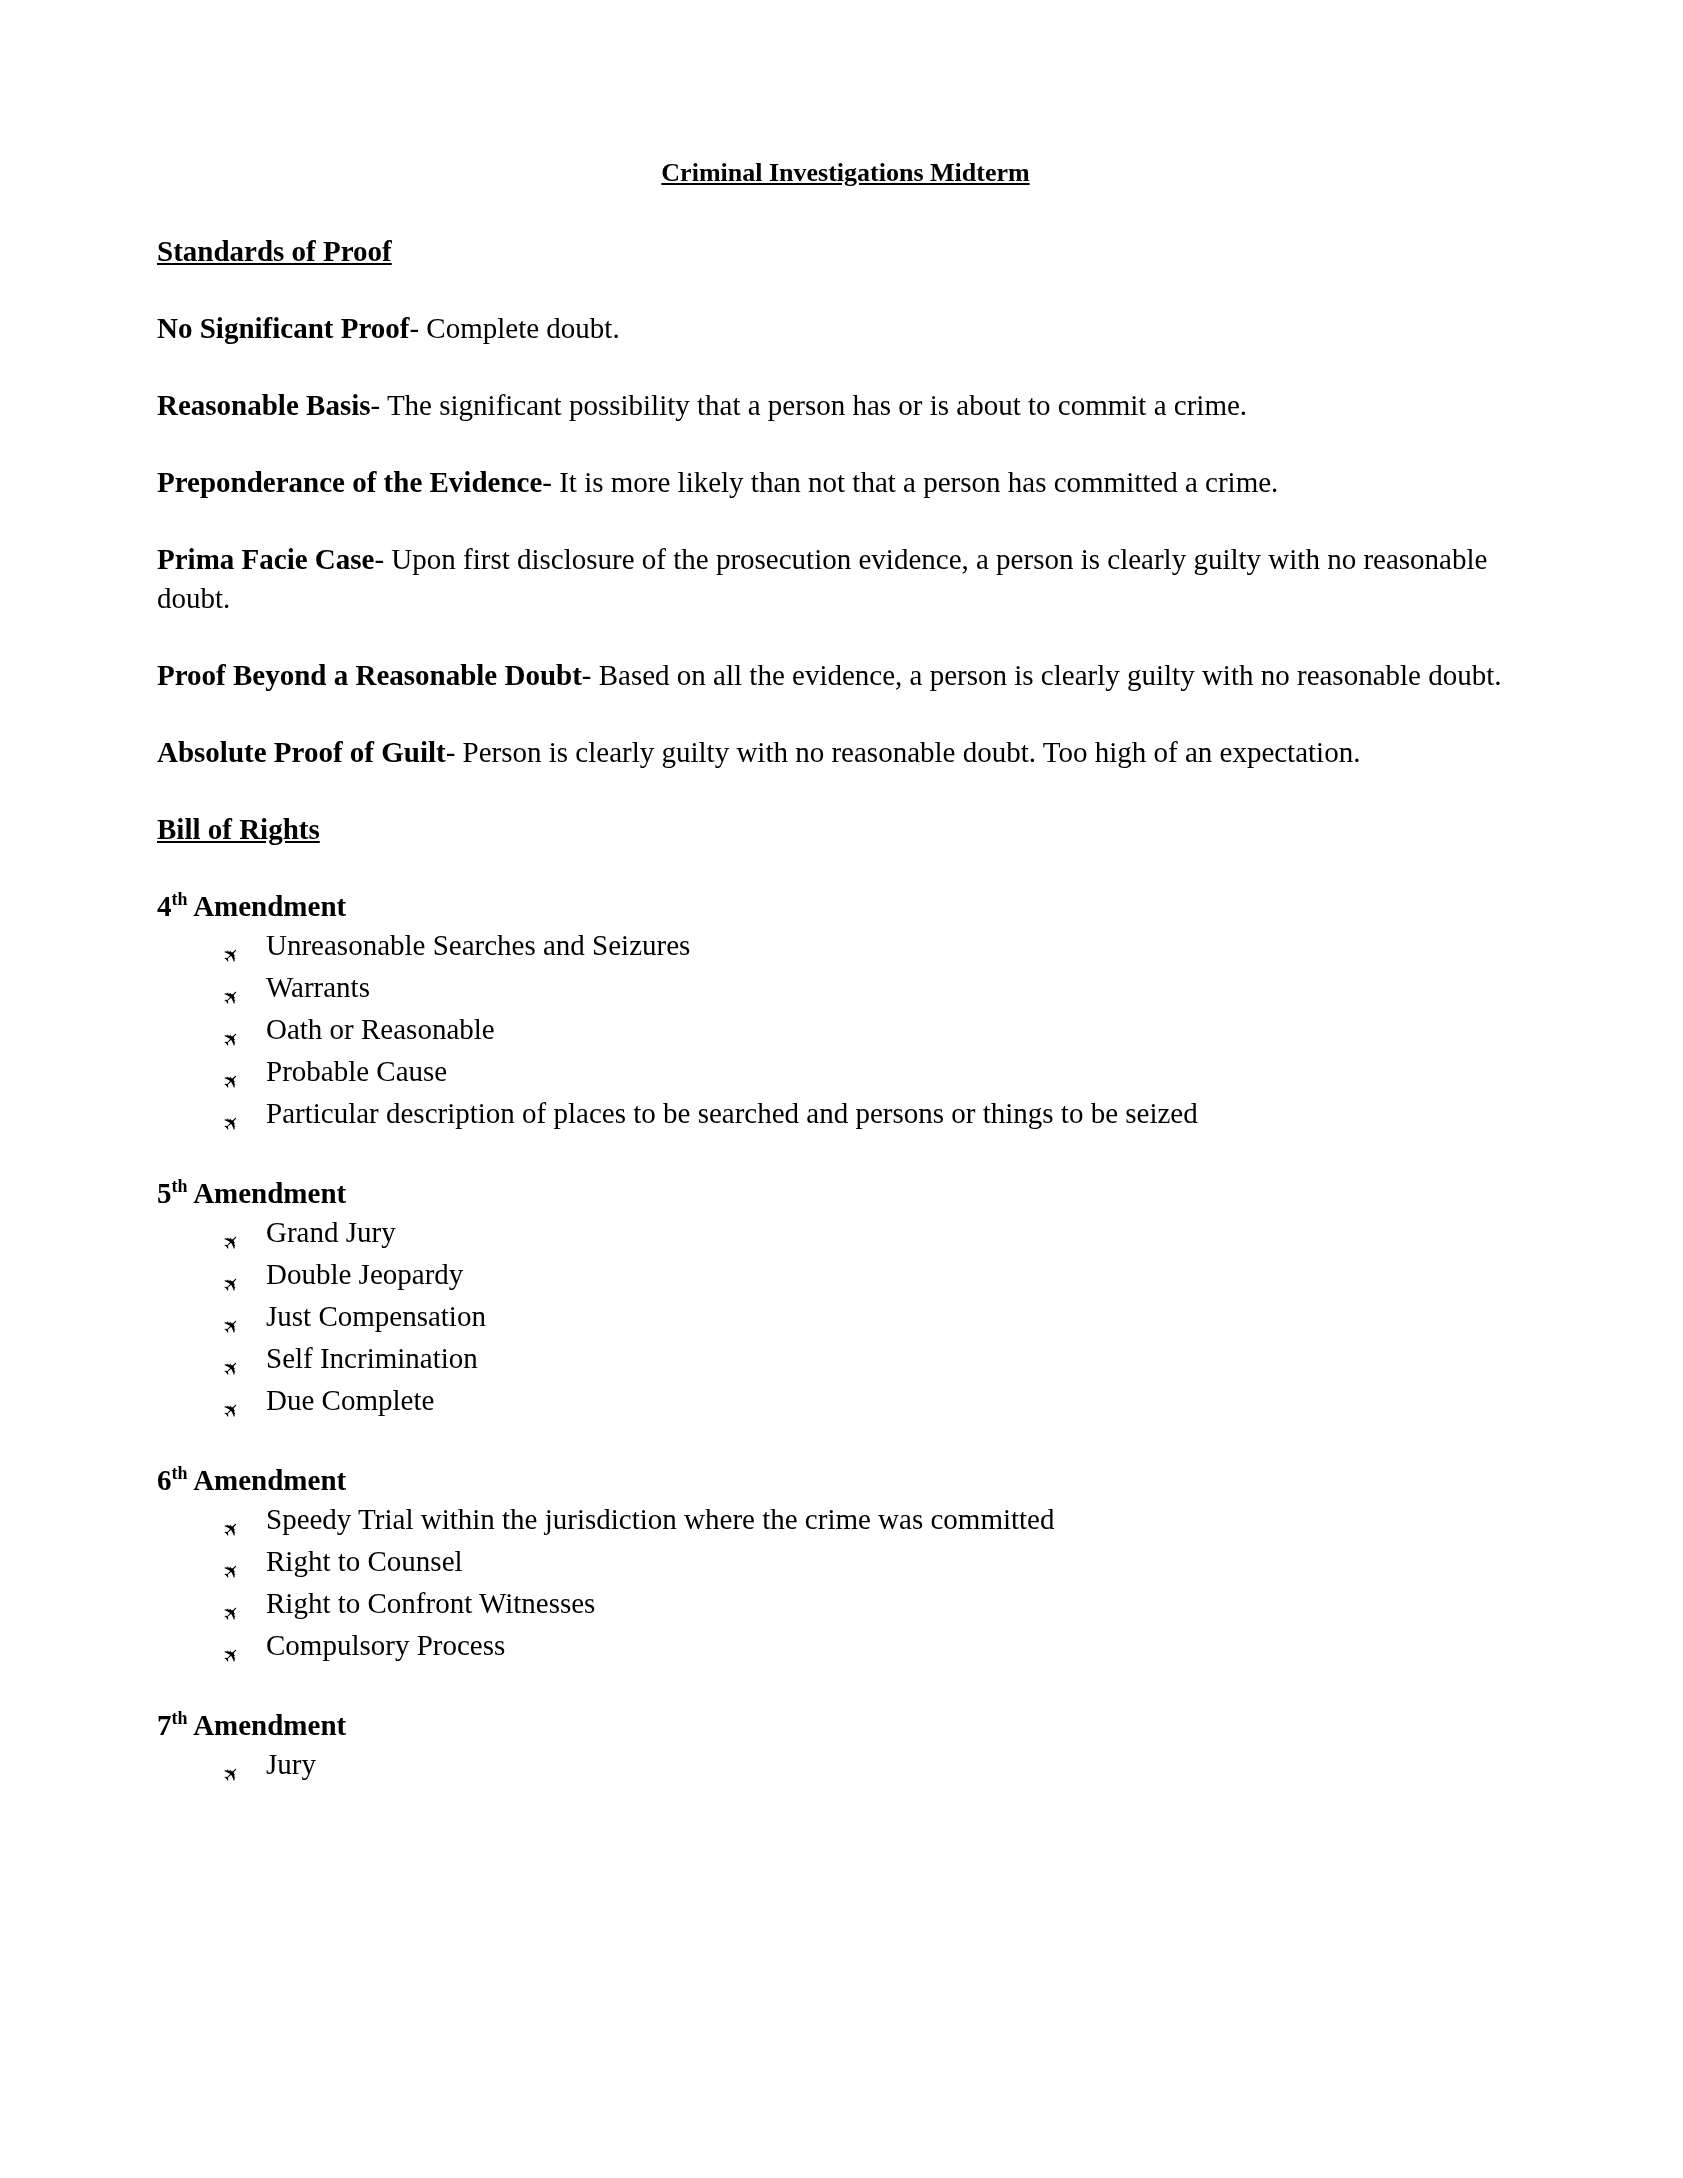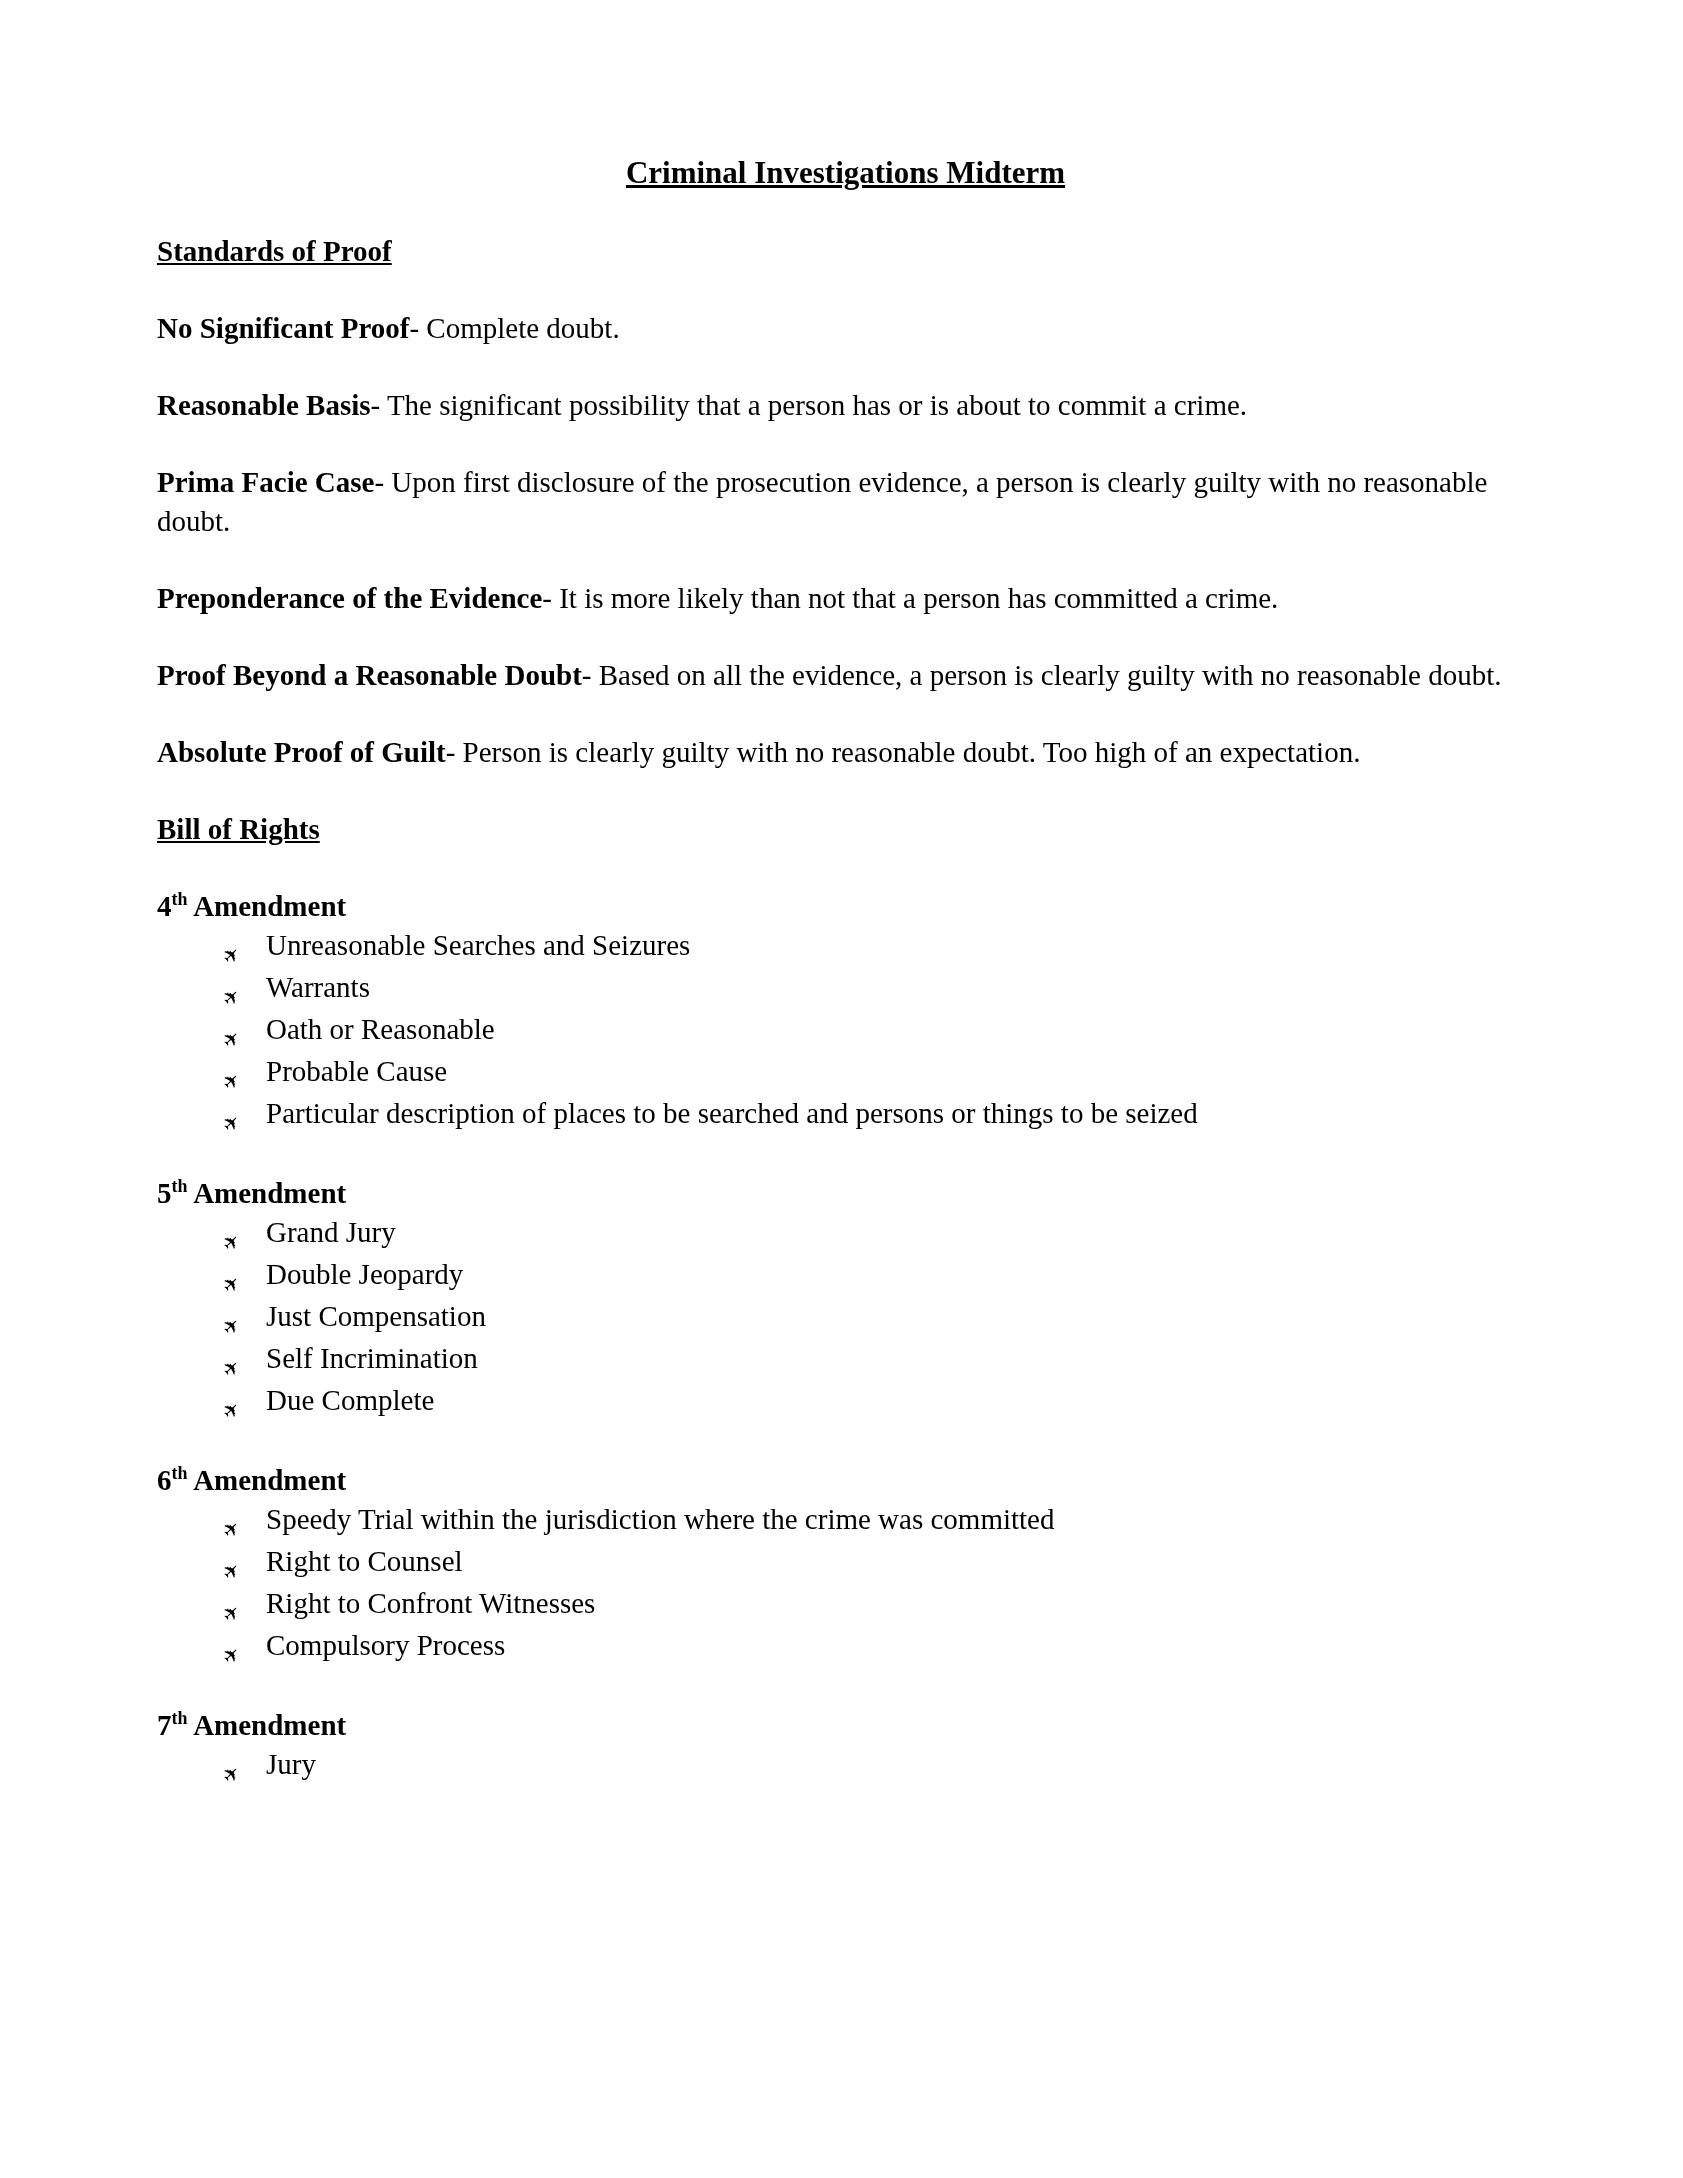--- a/index.html
+++ b/index.html
@@ -17,21 +17,21 @@
     -webkit-font-smoothing: antialiased;
   }
   .page {
     box-sizing: border-box;
     width: 1683px;
     height: 2178px;
     padding: 153px 149px 0 157px;
     overflow: hidden;
   }
   .doc-title {
-    font-size: 31px;
+    font-size: 26px;
     font-weight: bold;
     text-decoration: underline;
     text-align: center;
     margin: 0 0 40px 0;
   }
   .section-heading {
     font-size: 29px;
     font-weight: bold;
     text-decoration: underline;
     margin: 0 0 38px 0;
@@ -76,23 +76,23 @@
 
   <h1 class="doc-title">Criminal Investigations Midterm</h1>
 
   <h2 class="section-heading">Standards of Proof</h2>
 
   <p class="definition"><b>No Significant Proof</b><span>- Complete doubt.</span></p>
 
   <p class="definition"><b>Reasonable Basis</b><span>- The significant possibility that a person has or is about to commit a crime.</span></p>
 
 
+  <p class="definition"><b>Preponderance of the Evidence</b><span>- It is more likely than not that a person has committed a crime.</span></p>
+
   <p class="definition"><b>Prima Facie Case</b><span>- Upon first disclosure of the prosecution evidence, a person is clearly guilty with no reasonable doubt.</span></p>
-
-  <p class="definition"><b>Preponderance of the Evidence</b><span>- It is more likely than not that a person has committed a crime.</span></p>
 
   <p class="definition"><b>Proof Beyond a Reasonable Doubt</b><span>- Based on all the evidence, a person is clearly guilty with no reasonable doubt.</span></p>
 
   <p class="definition"><b>Absolute Proof of Guilt</b><span>- Person is clearly guilty with no reasonable doubt. Too high of an expectation.</span></p>
 
   <h2 class="section-heading">Bill of Rights</h2>
 
   <p class="amend-head"><span>4</span><sup>th</sup><span> Amendment</span></p>
   <ul class="amend-list">
     <li><span class="bullet">✈</span><span>Unreasonable Searches and Seizures</span></li>

